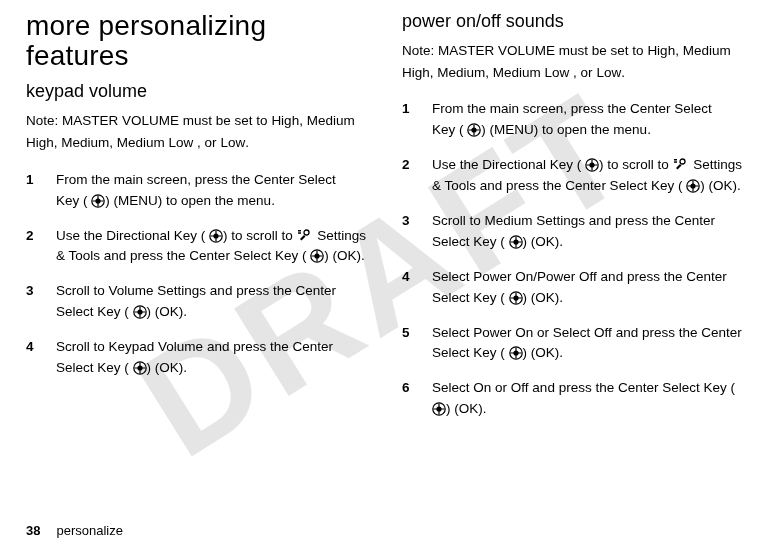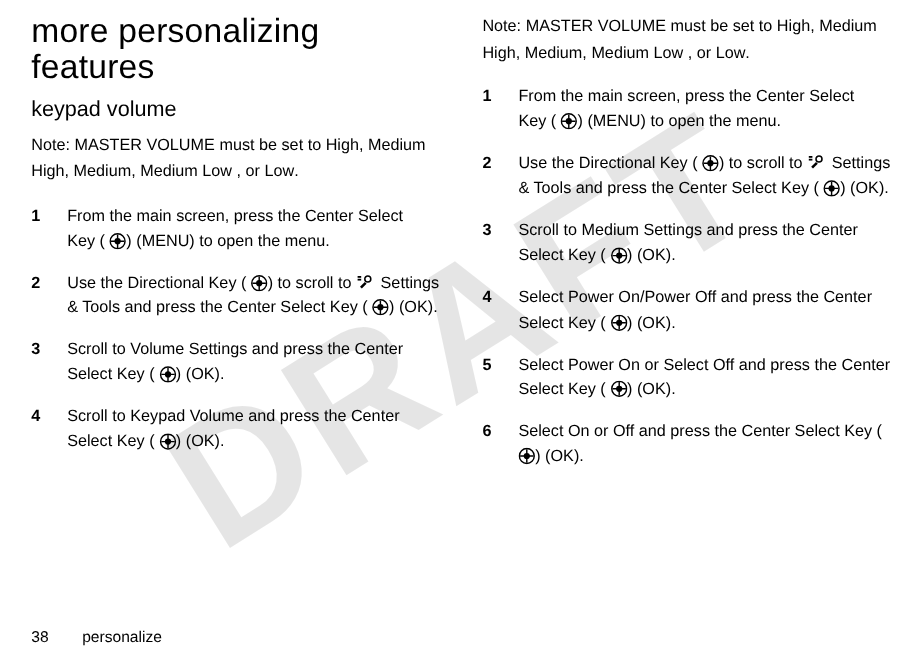--- a/index.html
+++ b/index.html
@@ -14,21 +14,21 @@
   .note{font-size:13.5px;line-height:1.6;margin:0 0 16px 0;font-weight:400}
   .cond{font-family:"Arial Narrow","Helvetica Neue",Helvetica,Arial,sans-serif;font-stretch:condensed;font-weight:400}
   ol{list-style:none;margin:0;padding:0}
   li{display:flex;gap:16px;margin:0 0 14px 0;font-size:13.5px;line-height:1.55}
   li .n{font-weight:700;width:14px;flex:0 0 14px;font-family:"Arial Narrow","Helvetica Neue",Helvetica,Arial,sans-serif;font-stretch:condensed}
   li .t{flex:1}
   .csk{display:inline-block;width:14px;height:14px;vertical-align:-3px}
   .csk svg{display:block}
   .ticon{display:inline-block;width:13px;height:13px;vertical-align:-2px}
   .footer{position:absolute;left:26px;bottom:12px;font-size:13px;font-weight:400;z-index:1}
-  .footer .pn{font-weight:400;margin-right:28px}
+  .footer .pn{font-weight:700;margin-right:16px}
 </style>
 </head>
 <body>
 <div class="page">
   <div class="wm">
       <span>DRAFT</span>
     </div>
   <div class="cols">
     <div class="col">
       <h1>more personalizing features</h1>
@@ -109,20 +109,21 @@
                   <circle cx="7" cy="7" r="2.6" fill="#000"></circle>
                   <path d="M7 1.4 L7 12.6 M1.4 7 L12.6 7" stroke="#000" stroke-width="1.2"></path>
                 </svg></span><span>) </span>
             <span>(</span><span class="cond">OK</span><span>)</span><span>.</span>
           </span>
         </li>
       </ol>
     </div>
 
     <div class="col">
+      <h2>power on/off sounds</h2>
       <p class="note">
         <span class="cond">Note: </span>
         <span class="cond">MASTER VOLUME</span>
         <span> must be set to </span>
         <span class="cond">High</span><span>, </span>
         <span class="cond">Medium High</span><span>, </span>
         <span class="cond">Medium</span><span>, </span>
         <span class="cond">Medium Low</span>
         <span>, or </span>
         <span class="cond">Low</span><span>.</span>

